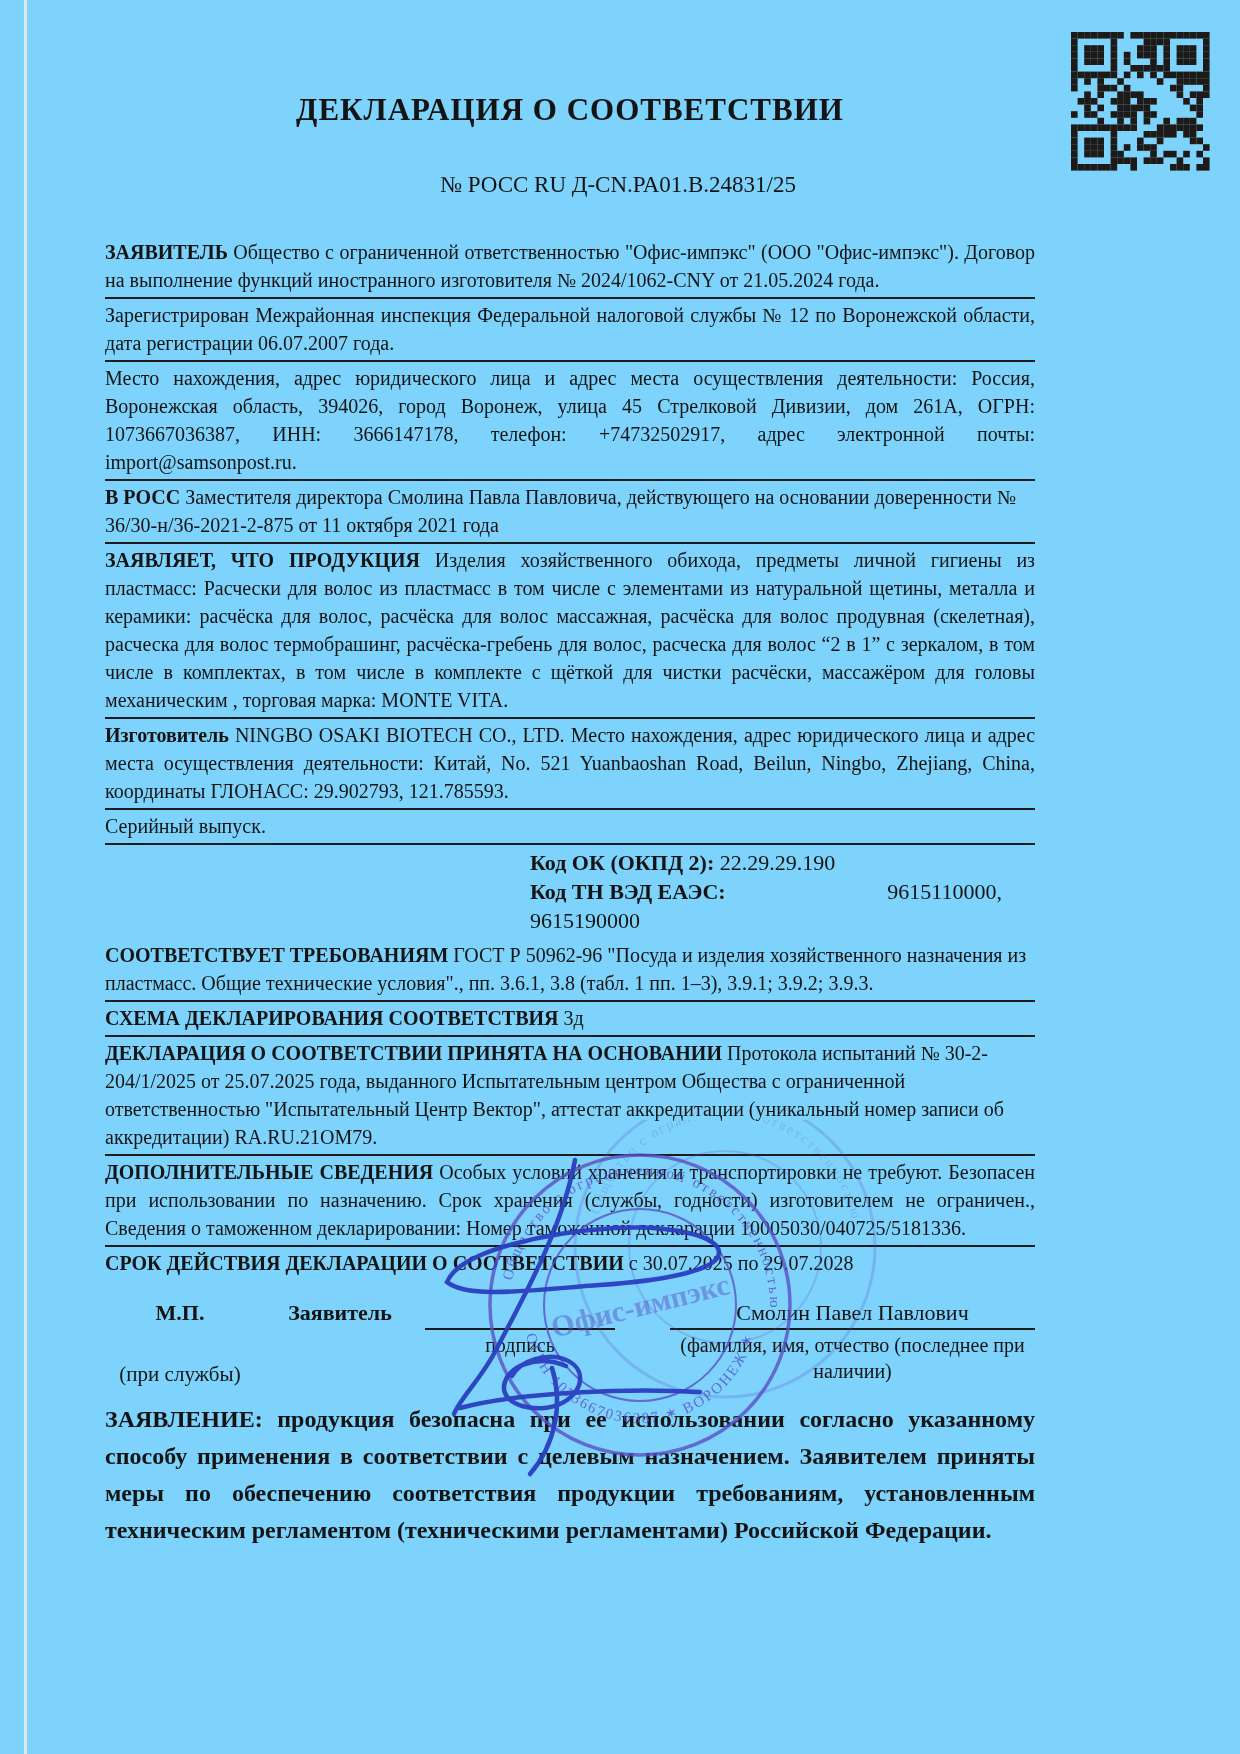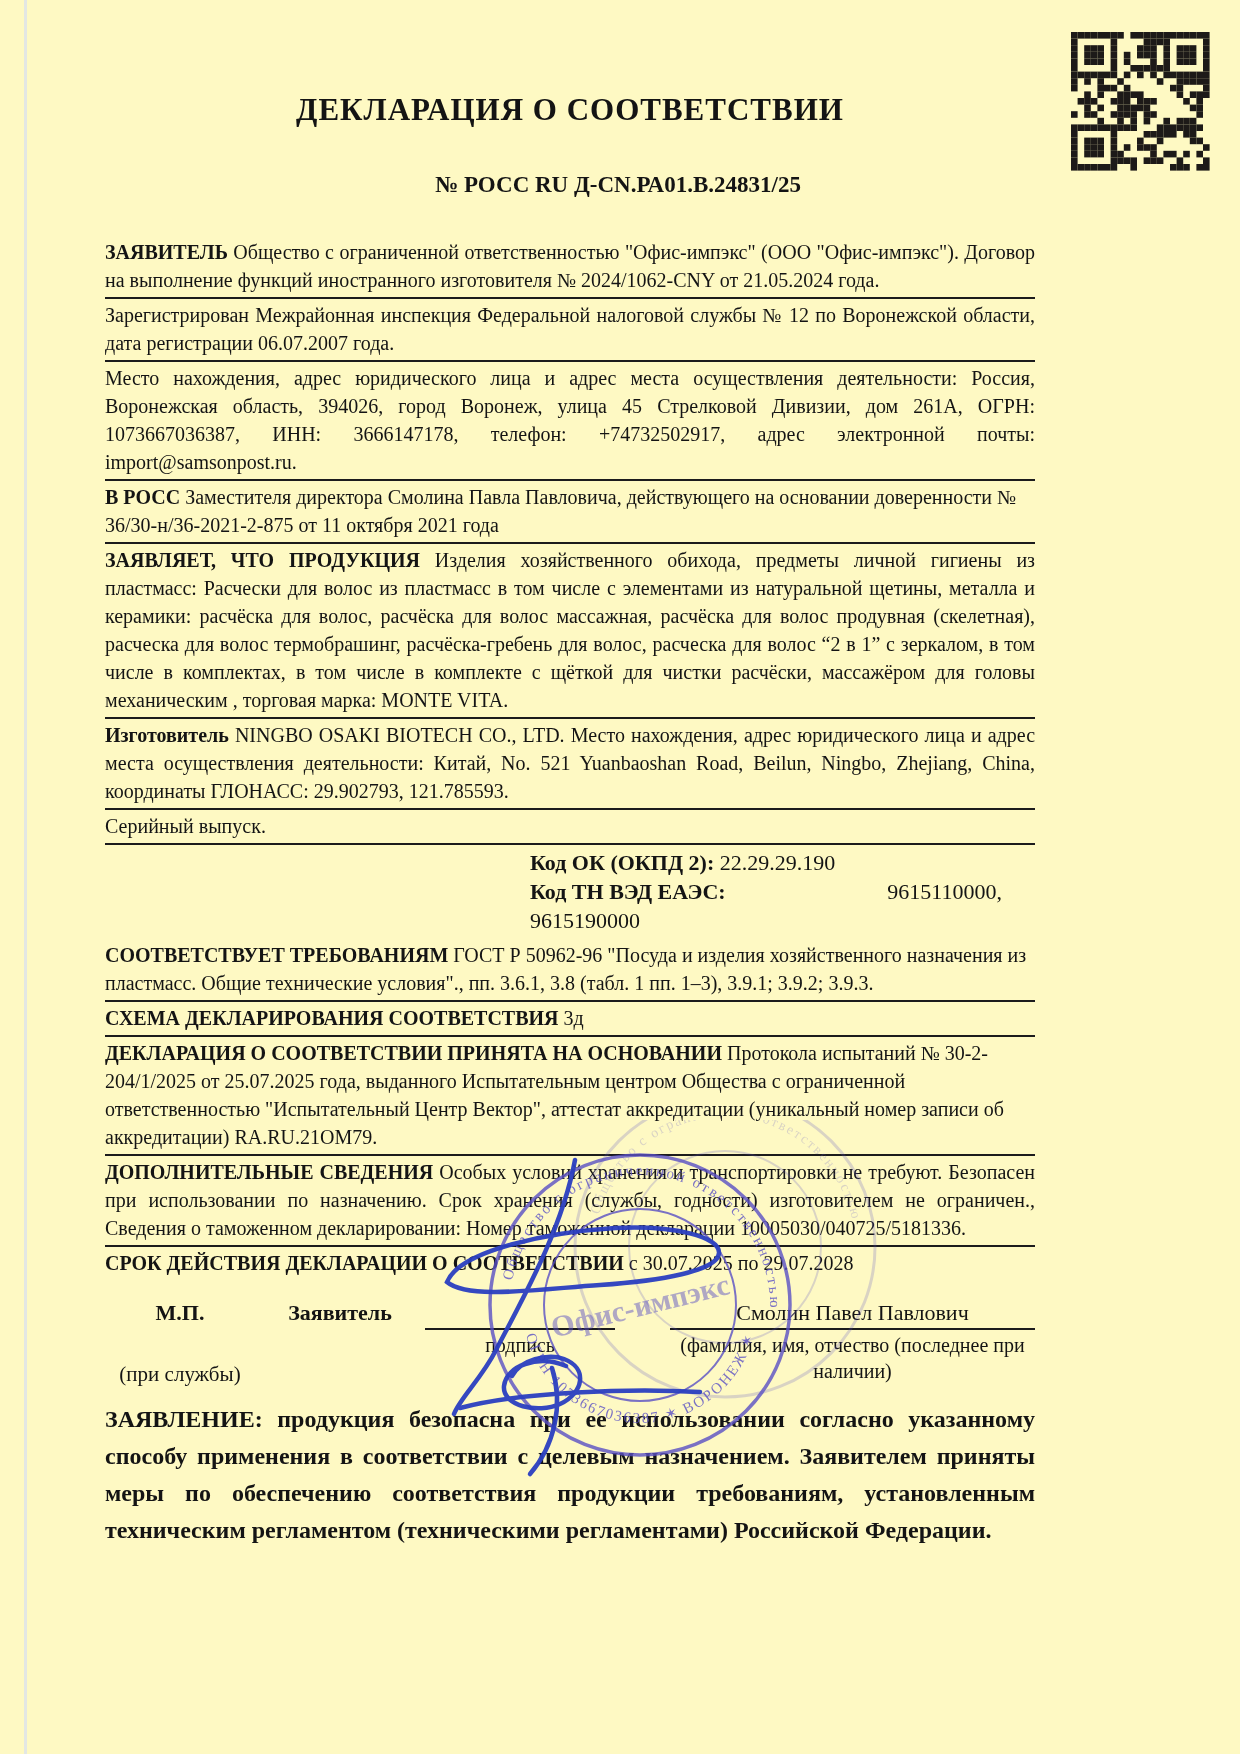--- a/index.html
+++ b/index.html
@@ -1,32 +1,32 @@
 <!DOCTYPE html>
 <html><head>
 <meta charset="utf-8">
 <style>
   html,body{margin:0;padding:0;background:#9a9a9a;}
   .page{
     position:relative;
     width:1240px;height:1754px;
     margin:0 auto;
-    background:#fef9c3;
+    background:#7dd3fc;
     font-family:"Liberation Serif","DejaVu Serif",serif;
     color:#141414;
     overflow:hidden;
   }
   .scan-line{position:absolute;left:24px;top:0;width:3px;height:100%;background:#e3e7e3;}
   .content{position:absolute;left:105px;top:92px;width:930px;}
   .doc-title{
     font-size:31px;font-weight:bold;letter-spacing:1px;
     text-align:center;margin:0 0 44px 0;
   }
   .doc-number{
-    font-size:23px;font-weight:bold;text-align:center;
+    font-size:23px;font-weight:normal;text-align:center;
     transform:translateX(48px);
     margin:0 0 38px 0;
   }
   .para{
     font-size:20px;line-height:28px;text-align:justify;
     margin:0;padding:2px 0 3px 0;
   }
   .para b{font-weight:bold;}
   .sep{border-bottom:2px solid #1c1c1c;}
   .ragged{text-align:left;}

